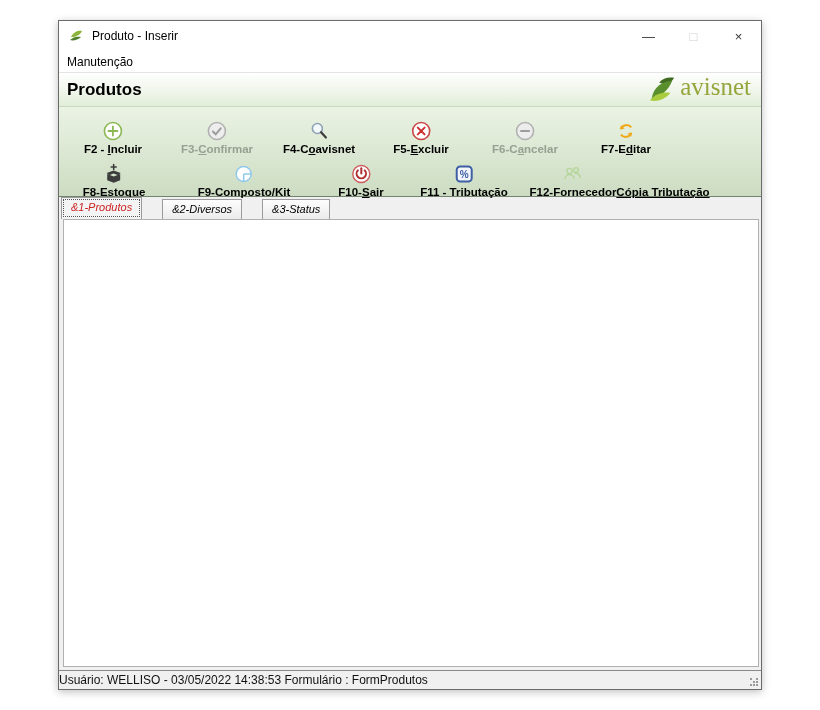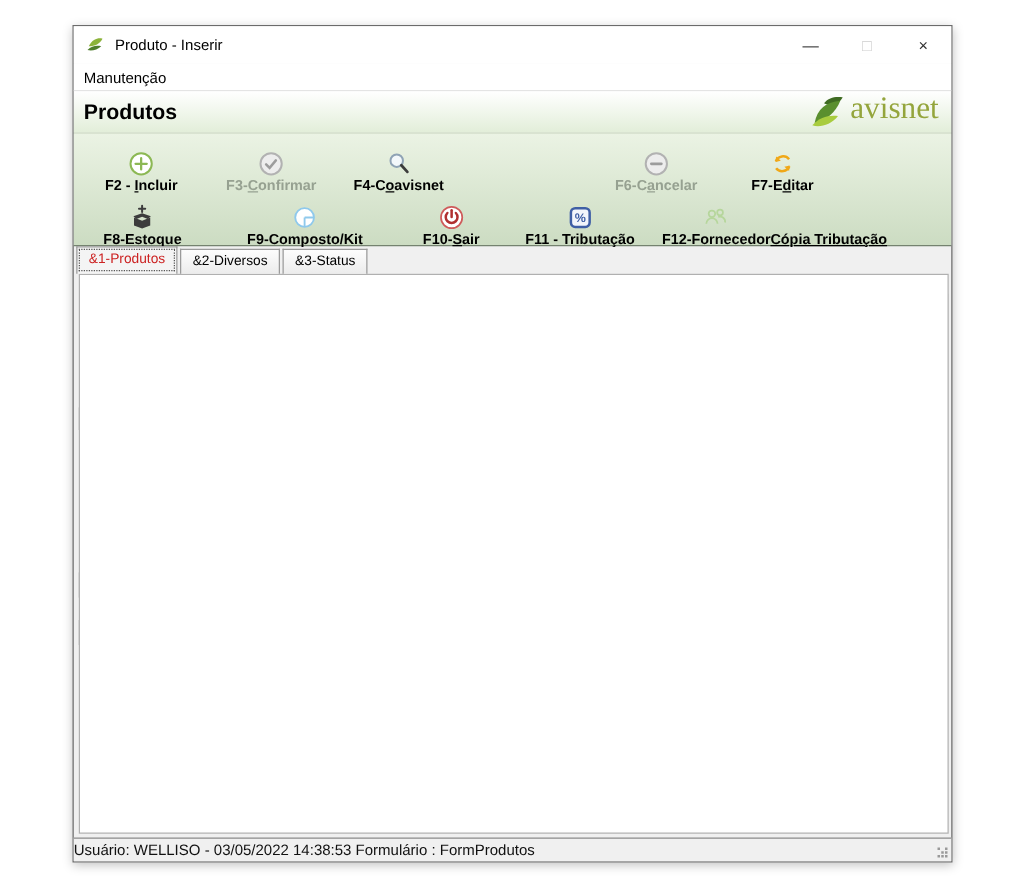--- a/index.html
+++ b/index.html
@@ -39,21 +39,21 @@
           align-items:center; justify-content:flex-end; height:42px; white-space:nowrap; cursor:default; }
   .tbtn .ticon { height:24px; display:flex; align-items:flex-end; }
   .tbtn .tlabel { font-size:11.5px; font-weight:bold; color:#000; margin-top:1px;text-align:center; }
   .tbtn.disabled .tlabel { color:#96a191; }
   .ul { text-decoration:underline; }
 
   
   .tabstrip { position:absolute; left:2px; top:176px; right:0; height:22px; display:flex;
               align-items:flex-end; }
   .tab { height:20px; padding:3px 9px 2px 9px; font-size:11px; background:linear-gradient(#fdfdfd,#ececec);
-         border:1px solid #9b9b9b; border-bottom:none; margin-right:2px; position:relative; z-index:2; }
+         border:1px solid #9b9b9b; border-bottom:none; margin-right:20px; position:relative; z-index:2;font-style:italic; }
   .tab.active { height:22px; background:#f4f4f4; color:#cc2222; outline:1px dotted #555; outline-offset:-3px; }
 
   
   .panel { position:absolute; left:4px; top:198px; width:696px; height:448px; background:#ffffff;
            border:1px solid #b0b0b0; z-index:1; }
 
   .lbl { position:absolute; font-size:11px; font-weight:bold; color:#000; white-space:nowrap; }
   .inp { position:absolute; height:18px; border:1px solid #7b7b7b; background:#fff;
          font-size:11.5px; padding:1px 3px; line-height:14px; overflow:hidden; white-space:nowrap; }
   .inp.num { text-align:right; }
@@ -144,20 +144,29 @@
     <div class="tbtn" style="left:260px;top:6px;">
       <span class="ticon">
         <svg viewBox="0 0 22 22" width="22" height="22">
             <circle cx="9.5" cy="8.5" r="5" fill="#f3f8fb" stroke="#8fa3b5" stroke-width="1.6"></circle>
             <line x1="13.2" y1="12.2" x2="18" y2="17.5" stroke="#3c3c3c" stroke-width="2.2" stroke-linecap="round"></line>
           </svg>
       </span>
       <span class="tlabel"><span>F4-C</span><span class="ul">o</span><span>avisnet</span></span>
     </div>
 
+    <div class="tbtn" style="left:362px;top:6px;">
+      <span class="ticon">
+        <svg viewBox="0 0 22 22" width="22" height="22">
+            <circle cx="11" cy="11" r="8.5" fill="#fff" stroke="#c94747" stroke-width="1.6"></circle>
+            <path d="M7.6 7.6l6.8 6.8M14.4 7.6l-6.8 6.8" stroke="#cc2e2e" stroke-width="2" stroke-linecap="round"></path>
+          </svg>
+      </span>
+      <span class="tlabel"><span>F5-</span><span class="ul">E</span><span>xcluir</span></span>
+    </div>
 
     <div class="tbtn disabled" style="left:466px;top:6px;">
       <span class="ticon">
         <svg viewBox="0 0 22 22" width="22" height="22">
             <circle cx="11" cy="11" r="8.5" fill="#ededed" stroke="#b2b2b2" stroke-width="1.6"></circle>
             <path d="M7 11h8" stroke="#9c9c9c" stroke-width="2.2" stroke-linecap="round"></path>
           </svg>
       </span>
       <span class="tlabel"><span>F6-C</span><span class="ul">a</span><span>ncelar</span></span>
     </div>

